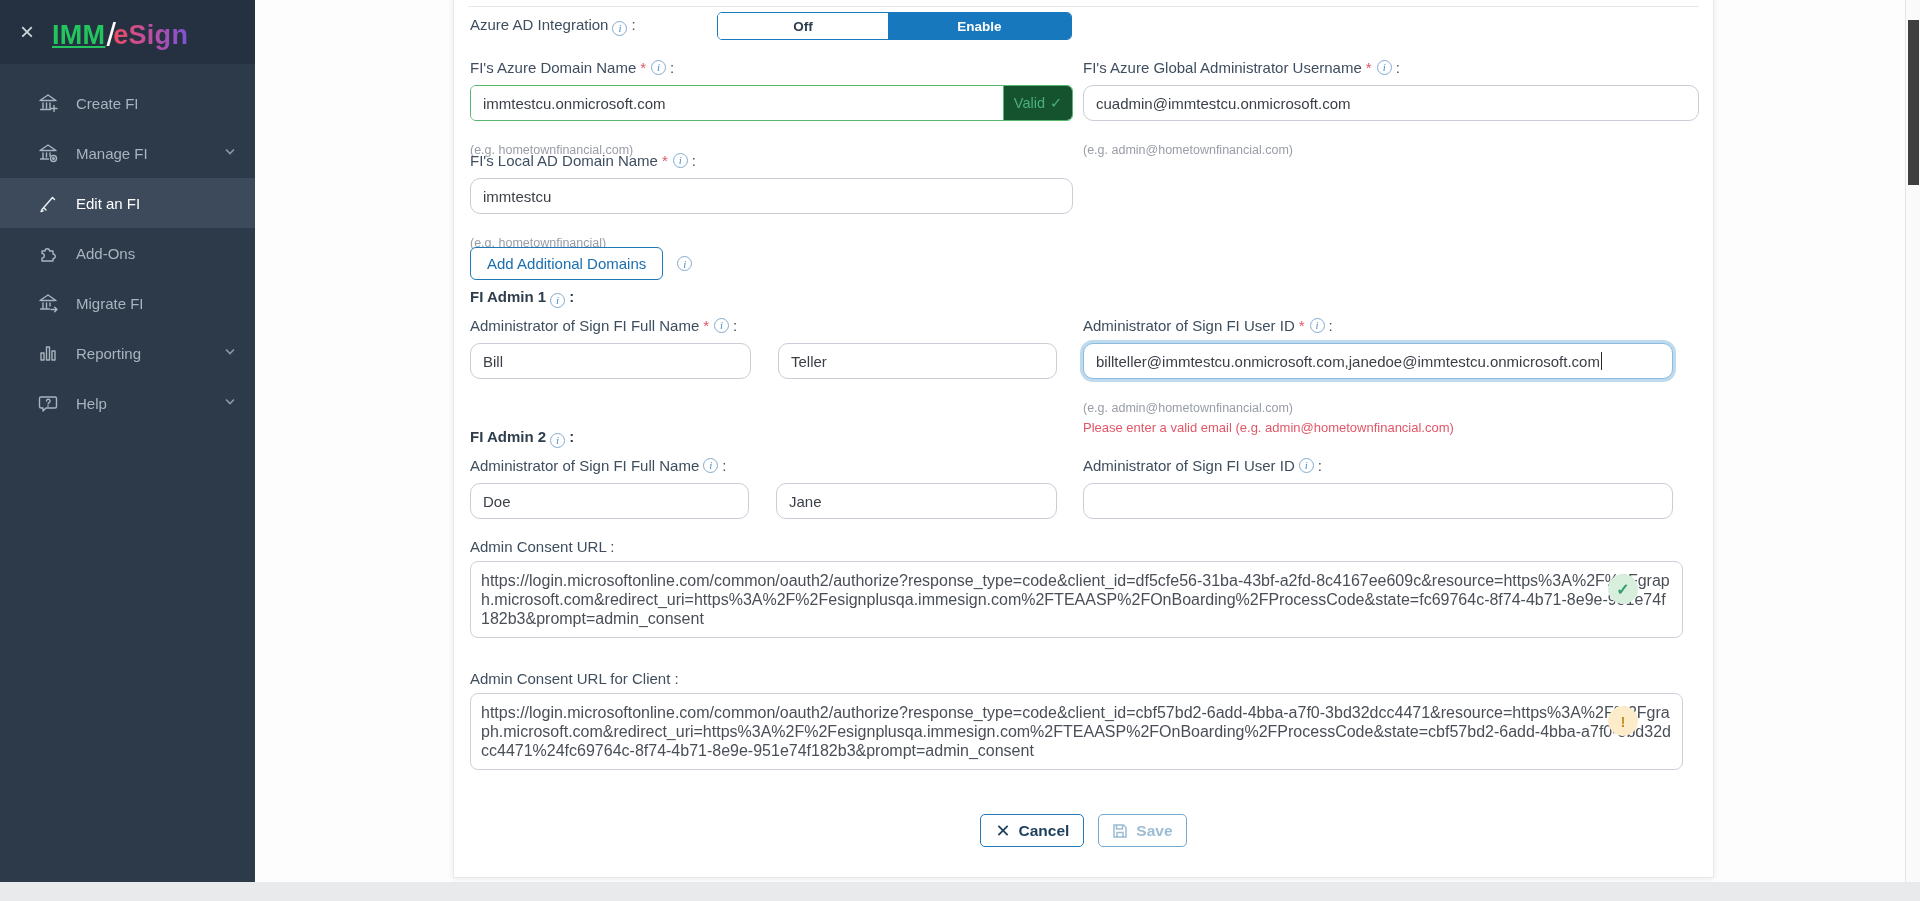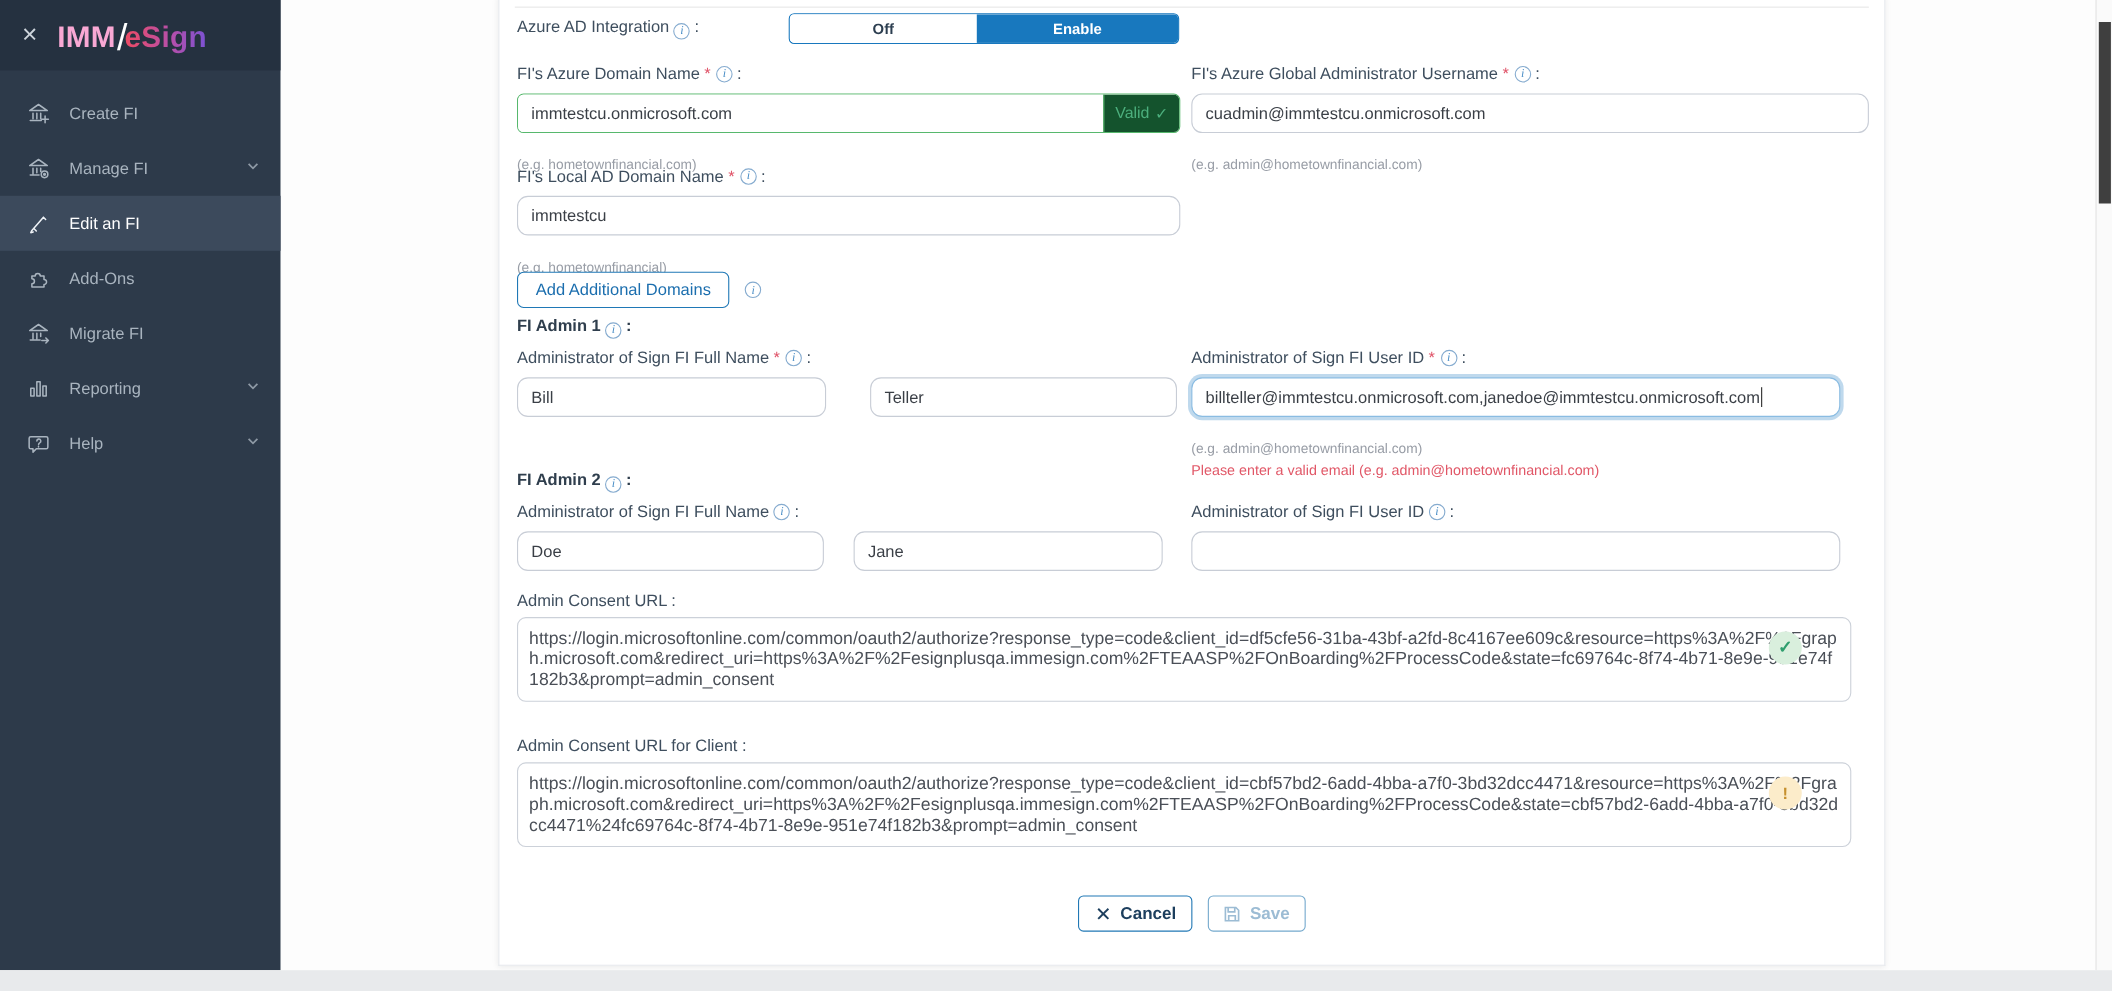--- a/index.html
+++ b/index.html
@@ -7,27 +7,27 @@
     font-family:"Liberation Sans", sans-serif; background:#fdfdfd; }
 
   
   .sidebar { position:absolute; left:0; top:0; width:255px; height:882px;
     background:#2d3a4a; z-index:5; }
   .sidebar-header { height:64px; background:#253140; display:flex; align-items:center;
     padding-left:20px; }
   .close-x { color:#cdd4db; font-size:24px; font-weight:300; cursor:pointer; line-height:1; }
   .logo { margin-left:18px; font-size:27px; font-weight:800; letter-spacing:.3px;
     display:flex; align-items:baseline; }
-  .logo-imm { color:#f9a8d4; }
+  .logo-imm { color:#22c55e;text-decoration:underline; }
   .logo-slash { color:#ffffff; font-weight:300; font-size:34px; margin:0 -3px 0 1px;
     transform:translateY(2px); display:inline-block; }
   .logo-esign { background:linear-gradient(90deg,#ee4b63 0%,#b84fa8 55%,#7b52d4 100%);
     -webkit-background-clip:text; background-clip:text; color:transparent; }
   .nav { padding-top:14px; }
-  .nav-item { height:50px; display:flex; align-items:center; padding-left:24px;
+  .nav-item { height:50px; display:flex; align-items:center; padding-left:37px;
     color:#a9b4bf; font-size:15px; cursor:pointer; position:relative; }
   .nav-item.sub { }
   .nav-item.active { background:#3c4a5c; color:#ffffff; }
   .nav-icon { width:22px; height:22px; margin-right:17px; flex:0 0 auto; }
   .nav-icon svg { width:22px; height:22px; stroke:#a9b4bf; fill:none;
     stroke-width:1.4; stroke-linecap:round; stroke-linejoin:round; }
   .nav-item.active .nav-icon svg { stroke:#eef2f6; }
   .nav-chevron { position:absolute; right:18px; top:50%; transform:translateY(-50%); }
   .nav-chevron svg { width:14px; height:14px; stroke:#8e99a5; fill:none; stroke-width:1.6; }
 
@@ -280,21 +280,21 @@
         <b>FI Admin 1</b><span class="info-icon">i</span><b class="colon">:</b>
       </div>
 
       <div class="abs" style="top:320px; left:16px; width:603px;">
         <div class="field-label-row lbl">
           <span>Administrator of Sign FI Full Name</span>
             <span class="req">*</span>
             <span class="info-icon">i</span>
             <span class="colon">:</span>
         </div>
-        <div style="display:flex; gap:40px;">
+        <div style="display:flex; gap:27px;">
           <input class="tinput" style="width: 281px;" value="Bill">
           <input class="tinput" style="width: 279px;" value="Teller">
         </div>
       </div>
 
       <div class="abs" style="top:320px; left:629px; width:617px;">
         <div class="field-label-row lbl">
           <span>Administrator of Sign FI User ID</span>
             <span class="req">*</span>
             <span class="info-icon">i</span>

